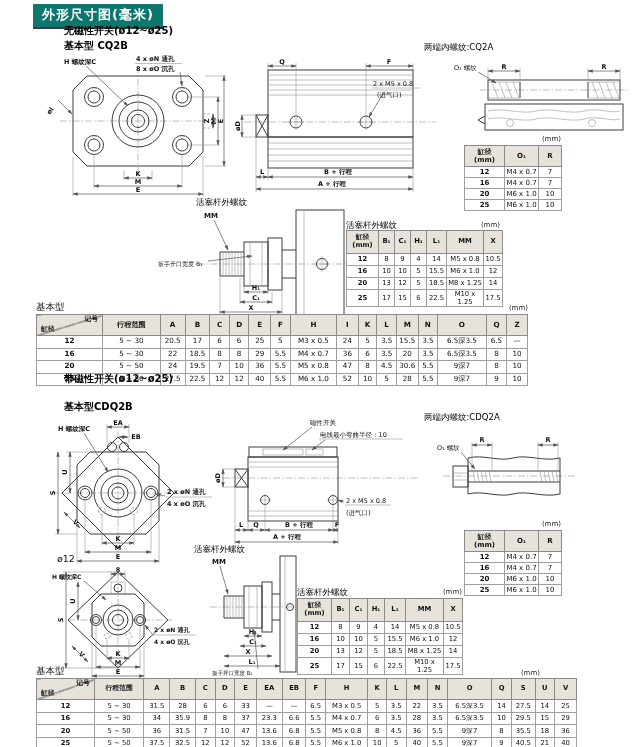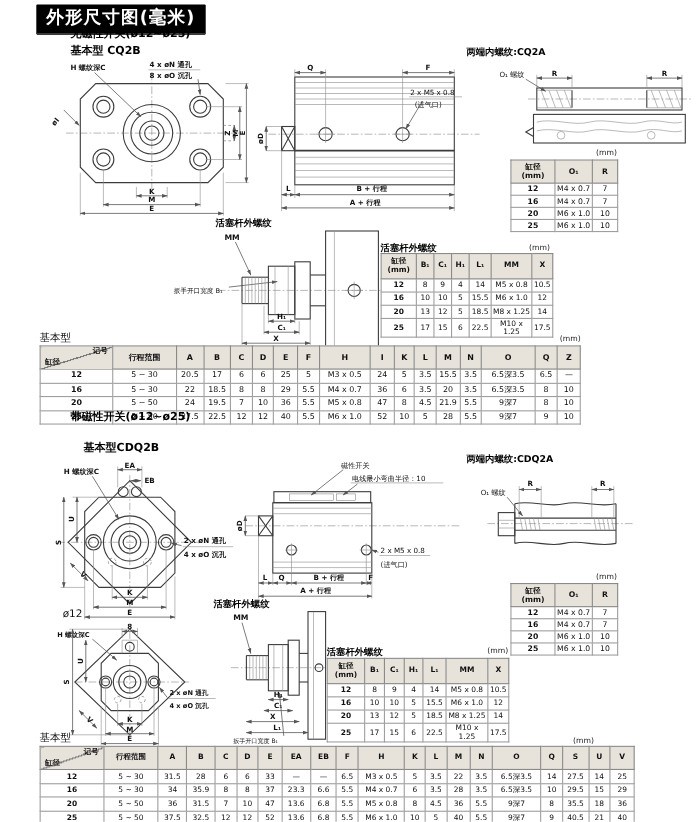--- a/index.html
+++ b/index.html
@@ -1,22 +1,22 @@
 <!DOCTYPE html>
 <html><head>
 <meta charset="utf-8">
 <style>
   html,body{margin:0;padding:0}
   body{width:633px;height:747px;position:relative;background:#fff;
        font-family:"DejaVu Sans","Liberation Sans",sans-serif;color:#111;overflow:hidden}
   .abs{position:absolute}
-  .hdr{background:#000000;color:#fff;font-weight:bold;font-size:16px;
+  .hdr{background:#0f766e;color:#fff;font-weight:bold;font-size:13px;
        padding:2px 9px 3px 9px;letter-spacing:1px;border-radius:1px;border-bottom:2px solid #3a3a3a}
   .sub{font-size:10px;font-weight:bold;color:#000}
-  .sect{font-size:8.5px;font-weight:bold;color:#000}
+  .sect{font-size:8.5px;font-weight:normal;color:#000}
   .big{font-size:9.5px;font-weight:normal}
   .mm{font-size:7px;color:#222;text-align:right}
   table{border-collapse:collapse;table-layout:fixed;background:#fff}
   .dtab{border:1.2px solid #4a4a4a}
   .dtab th{background:#e7e3da;border:1px solid #8a8a8a;font-weight:bold;
            padding:0;white-space:pre-line;line-height:1.15;text-align:center}
   .dtab td{border:1px solid #9f9f9f;text-align:center;padding:0;line-height:1.2}
   .dtab tbody tr:first-child td{border-top:1.4px solid #4a4a4a}
   .dtab td.rowhead{font-weight:bold}
   .o1t th,.o1t td{font-size:7px}   .o1t th{height:20px} .o1t td{height:10px}
@@ -440,21 +440,21 @@
         <td>24</td>
         <td>19.5</td>
         <td>7</td>
         <td>10</td>
         <td>36</td>
         <td>5.5</td>
         <td>M5 x 0.8</td>
         <td>47</td>
         <td>8</td>
         <td>4.5</td>
-        <td>21.9</td>
+        <td>30.6</td>
         <td>5.5</td>
         <td>9深7</td>
         <td>8</td>
         <td>10</td>
       </tr>
       <tr>
         <td class="rowhead">25</td>
         <td>5 ~ 50</td>
         <td>27.5</td>
         <td>22.5</td>
@@ -469,21 +469,21 @@
         <td>28</td>
         <td>5.5</td>
         <td>9深7</td>
         <td>9</td>
         <td>10</td>
       </tr>
     </tbody>
   </table>
 
 <div class="abs sub" style="left:64px;top:372px">带磁性开关(ø12~ø25)</div>
-<div class="abs sub" style="left:76px;top:400px">基本型CDQ2B</div>
+<div class="abs sub" style="left:64px;top:400px">基本型CDQ2B</div>
 <div class="abs sect" style="left:424px;top:412px">两端内螺纹:CDQ2A</div>
 
 <svg class="dwg" style="left:28px;top:412px" width="200" height="152" viewBox="0 0 200 152">
   <line class="cl" x1="24" y1="81" x2="160" y2="81"></line>
   <line class="cl" x1="90" y1="20" x2="90" y2="145"></line>
   <path class="ln" d="M90,25 L146,81 L90,137 L34,81 Z"></path>
   <path class="ln" d="M62,40 L118,40 L131,53 L131,109 L118,122 L62,122 L49,109 L49,53 Z"></path>
   <g>
     <circle class="ln" cx="84" cy="35" r="4.5"></circle>
       <circle class="ln" cx="96" cy="35" r="4.5"></circle>

